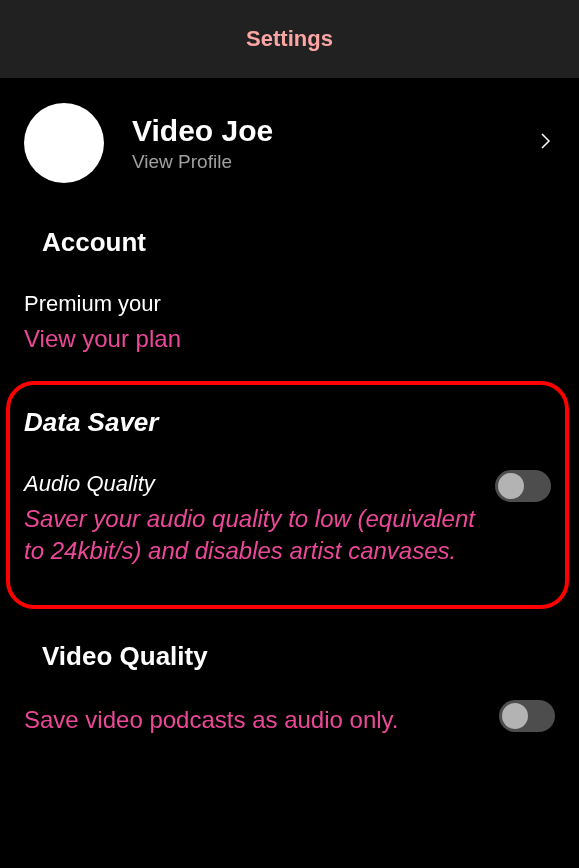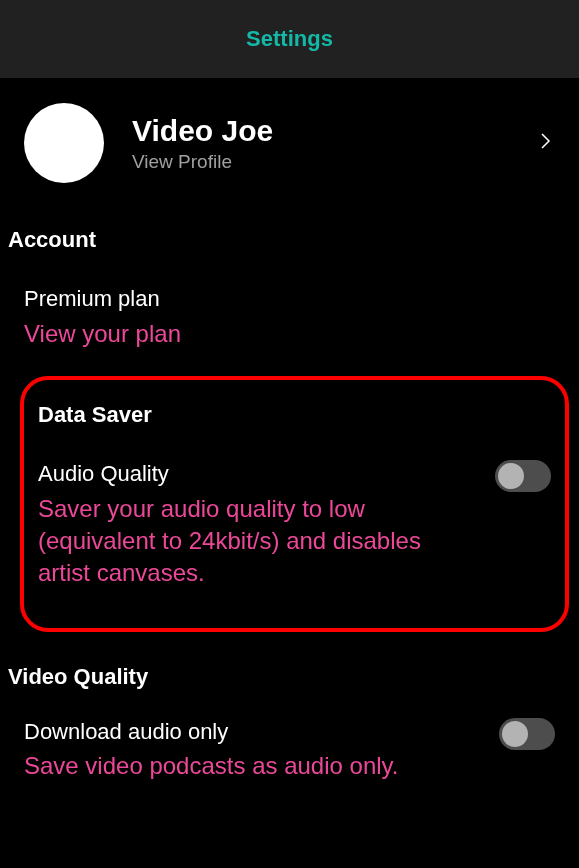--- a/index.html
+++ b/index.html
@@ -18,21 +18,21 @@
     .header {
       height: 78px;
       background: #212121;
       display: flex;
       align-items: center;
       justify-content: center;
     }
     .header-title {
       font-size: 22px;
       font-weight: 700;
-      color: #14b8a6;
+      color: #fca5a5;
     }
     .content {
       padding: 0;
     }
     .profile-row {
       display: flex;
       align-items: center;
       padding: 25px 24px 24px 24px;
       cursor: pointer;
     }
@@ -57,24 +57,24 @@
       font-size: 19px;
       color: #a0a0a0;
       margin-top: 2px;
     }
     .chevron {
       color: #ffffff;
       font-size: 18px;
       margin-right: 4px;
     }
     .section-header {
-      font-size: 22px;
+      font-size: 26px;
       font-weight: 700;
       color: #ffffff;
-      padding: 20px 24px 12px 8px;
+      padding: 20px 24px 12px 42px;
     }
     .setting-item {
       padding: 16px 24px 18px 24px;
     }
     .setting-row {
       display: flex;
       justify-content: space-between;
       gap: 16px;
     }
     .setting-text {
@@ -106,22 +106,23 @@
       height: 26px;
       background: #b3b3b3;
       border-radius: 50%;
       position: absolute;
       top: 3px;
       left: 3px;
     }
     .highlight-box {
       border: 4px solid #ff0000;
       border-radius: 28px;
-      margin: 8px 10px 12px 20px;
+      margin: 8px 10px 12px 6px;
       padding: 6px 0 20px 0;
+      font-style: italic;
     }
     .highlight-box .section-header {
       padding-left: 14px;
       padding-top: 16px;
       padding-bottom: 8px;
     }
     .highlight-box .setting-item {
       padding-left: 14px;
       padding-right: 14px;
       padding-top: 24px;
@@ -148,21 +149,21 @@
     <div class="chevron">
       <svg width="10" height="16" viewBox="0 0 10 16" fill="none">
         <path d="M1 1 L8 8 L1 15" stroke="#ffffff" stroke-width="1.5" fill="none"></path>
       </svg>
     </div>
   </div>
 
   <div class="section-header">Account</div>
 
   <div class="account-item">
-    <div class="setting-title">Premium plan</div>
+    <div class="setting-title">Premium your</div>
     <div class="setting-desc">View your plan</div>
   </div>
 
   <div class="highlight-box">
     <div class="section-header">Data Saver</div>
     <div class="setting-item">
       <div class="setting-row">
         <div class="setting-text">
           <div class="setting-title">Audio Quality</div>
           <div class="setting-desc">Saver your audio quality to low (equivalent to 24kbit/s) and disables artist canvases.</div>
@@ -172,21 +173,20 @@
         </div>
       </div>
     </div>
   </div>
 
   <div class="section-header">Video Quality</div>
 
   <div class="setting-item">
     <div class="setting-row">
       <div class="setting-text">
-        <div class="setting-title">Download audio only</div>
         <div class="setting-desc">Save video podcasts as audio only.</div>
       </div>
       <div class="toggle">
         <div class="toggle-knob"></div>
       </div>
     </div>
   </div>
 
 
 </div>

